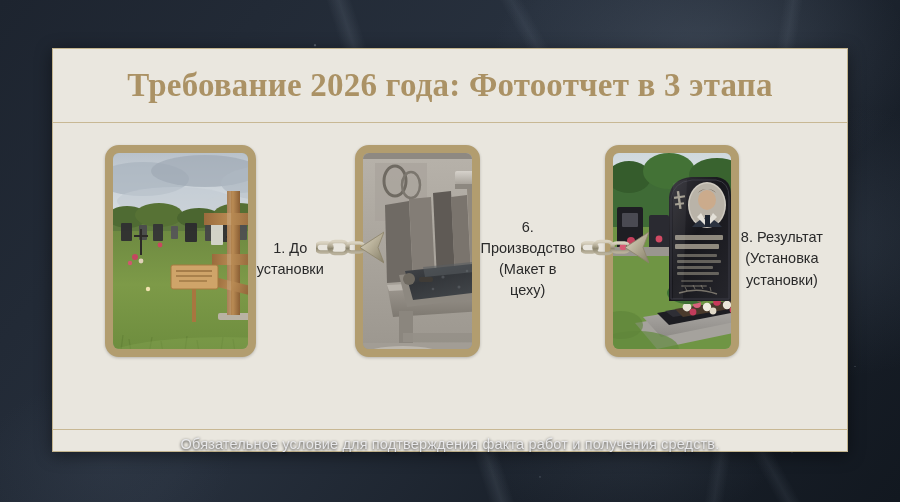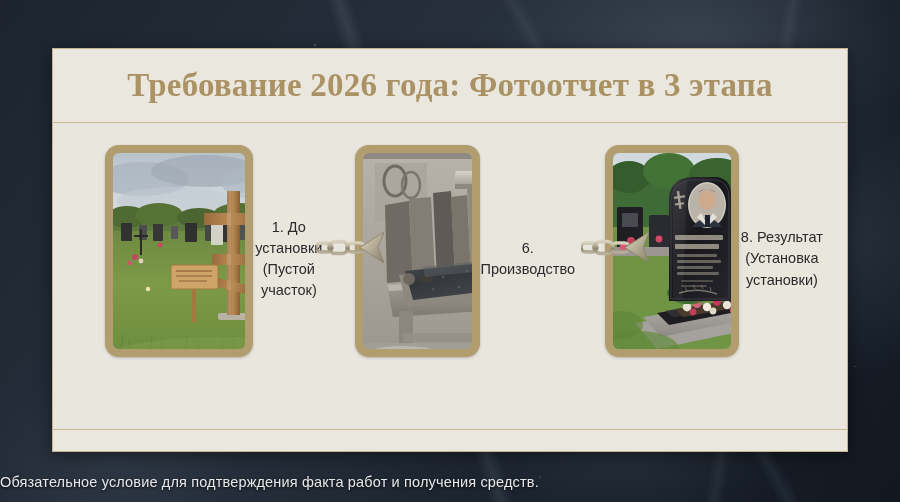--- a/index.html
+++ b/index.html
@@ -122,21 +122,22 @@
   
   .card-foot {
     height: 22px;
     border-top: 1px solid #c8b894;
     background: #eae7df;
   }
 
   
   .footnote {
     position: absolute;
-    left: 0; right: 0; top: 474px;
+    left: 0; right: 0; top: 436px;
+    text-align: center;
     color: #e8e8ea;
     font-size: 14.5px;
     letter-spacing: .15px;
     text-shadow: 0 1px 3px rgba(0,0,0,.85);
   }
 </style>
 </head>
 <body>
 
 <div class="bg"></div>
@@ -257,21 +258,20 @@
               <path d="M178 212 L182 184" fill="none"></path>
                 <path d="M196 212 L192 186" fill="none"></path>
               <path d="M212 212 L208 185" fill="none"></path>
             </g>
             <ellipse cx="110" cy="206" rx="120" ry="22" fill="#87a552" opacity=".35"></ellipse>
           </svg>
         </div>
       </div>
       <div class="caption">
         <span>1. До установки</span>
-        <span class="l2">(Пустой участок)</span>
       </div>
     </div>
 
     <div class="step">
       <div class="frame">
         <div class="photo">
           <svg viewBox="0 0 220 212" width="220" height="212" preserveAspectRatio="none">
             <defs>
               <linearGradient id="wall2" x1="0" y1="0" x2="0" y2="1">
                 <stop offset="0%" stop-color="#b7b2aa"></stop>
@@ -367,20 +367,21 @@
             <ellipse cx="40" cy="202" rx="40" ry="9" fill="#cdc8c0" opacity=".6"></ellipse>
             <ellipse cx="140" cy="206" rx="52" ry="8" fill="#c6c1b9" opacity=".5"></ellipse>
 
             <circle cx="46" cy="126" r="6" fill="#6e6960"></circle>
             <rect x="56" y="124" width="14" height="5" rx="2" fill="#3f3b36"></rect>
           </svg>
         </div>
       </div>
       <div class="caption">
         <span>6. Производство</span>
+        <span class="l2">(Макет в цеху)</span>
       </div>
     </div>
 
     <div class="step">
       <div class="frame">
         <div class="photo">
           <svg viewBox="0 0 220 212" width="220" height="212" preserveAspectRatio="none">
             <defs>
               <linearGradient id="stone3" x1="0" y1="0" x2="1" y2="1">
                 <stop offset="0%" stop-color="#34333a"></stop>

